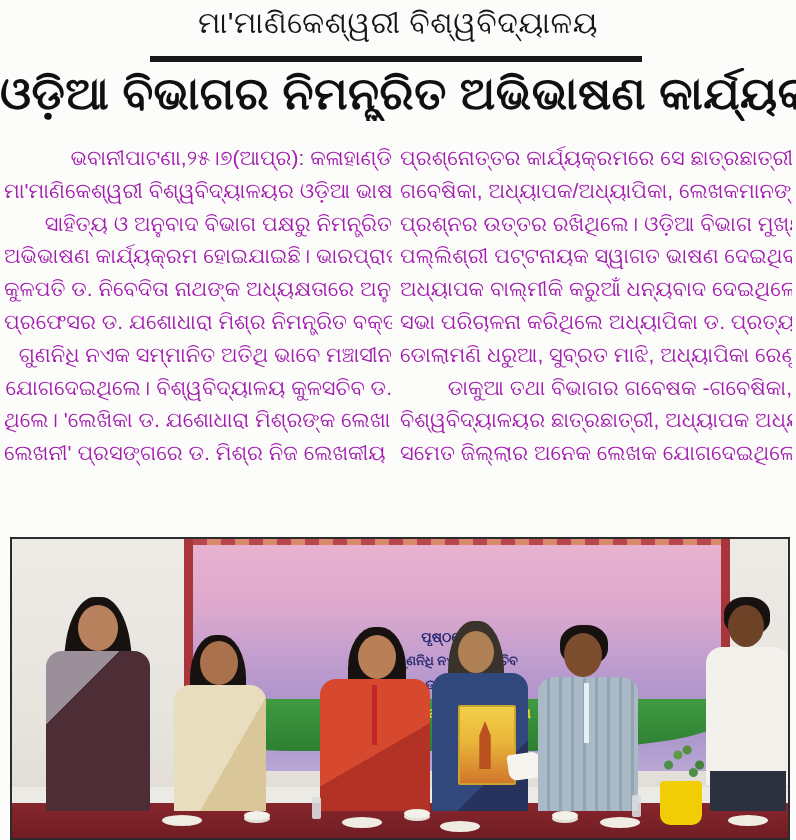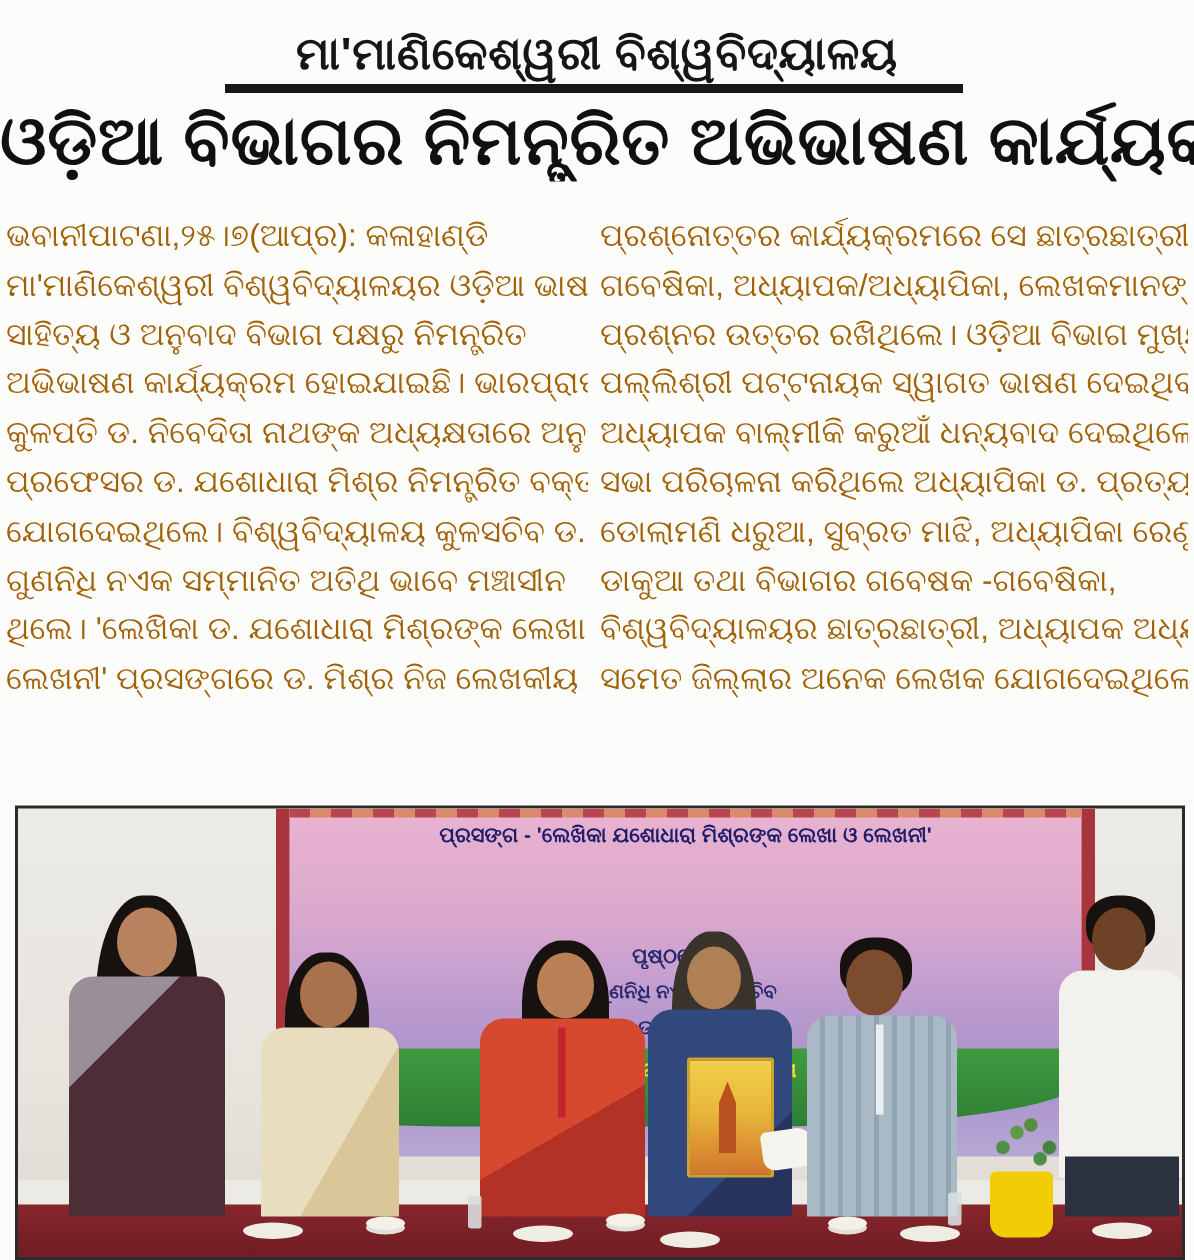--- a/index.html
+++ b/index.html
@@ -1,31 +1,31 @@
 <!DOCTYPE html>
 <html><head>
 <meta charset="utf-8">
 <style>
   html,body{margin:0;padding:0;}
   body{background:#ffffff;font-family:"Liberation Sans","DejaVu Sans",sans-serif;}
   .page{position:relative;width:796px;height:840px;background:#fcfcfa;overflow:hidden;color:#111;}
 
   
   .strapline{position:absolute;top:6px;left:0;width:100%;text-align:center;
-    font-size:30px;font-weight:bold;color:#161616;letter-spacing:.5px;margin-top:14px;}
+    font-size:30px;font-weight:normal;color:#161616;letter-spacing:.5px;}
   .strap-rule{position:absolute;top:56px;left:150px;width:492px;height:6px;background:#181818;}
   .headline{position:absolute;top:68px;left:0;width:100%;text-align:center;
     font-size:45px;font-weight:bold;color:#101010;letter-spacing:.5px;white-space:nowrap;overflow:hidden;}
 
   
   .col{position:absolute;top:142px;height:394px;overflow:hidden;}
   .col-left{left:4px;width:388px;}
   .col-right{left:400px;width:392px;}
-  .body-line{height:32.8px;line-height:32.8px;font-size:21px;color:#a16207;
-    white-space:nowrap;overflow:hidden;}
+  .body-line{height:32.8px;line-height:32.8px;font-size:21px;color:#a21caf;
+    white-space:nowrap;overflow:hidden;text-align:right;}
 
   
   .photo{position:absolute;left:10px;top:537px;width:776px;height:299px;
     background:linear-gradient(180deg,#edebe6 0%,#e7e4de 60%,#ded9d2 100%);
     border:2px solid #2c2c2c;overflow:hidden;}
 
   .banner{position:absolute;left:172px;top:0;width:528px;height:232px;
     background:linear-gradient(180deg,#e9b3d0 0%,#dca9cd 30%,#bd9ccf 55%,#a78fc7 78%,#b9a8d6 100%);
     border-left:9px solid #a8353c;border-right:9px solid #a8353c;}
   .banner:before{content:"";position:absolute;left:0;top:0;width:100%;height:6px;
@@ -88,42 +88,41 @@
 
   <div class="headline">ଓଡ଼ିଆ ବିଭାଗର ନିମନ୍ତ୍ରିତ ଅଭିଭାଷଣ କାର୍ଯ୍ୟକ୍ରମ</div>
 
   <div class="col col-left">
       <div class="body-line">ଭବାନୀପାଟଣା,୨୫।୭(ଆପ୍ର):      କଳାହାଣ୍ଡି</div>
       <div class="body-line">ମା'ମାଣିକେଶ୍ୱରୀ ବିଶ୍ୱବିଦ୍ୟାଳୟର ଓଡ଼ିଆ ଭାଷା,</div>
       <div class="body-line">ସାହିତ୍ୟ ଓ ଅନୁବାଦ ବିଭାଗ ପକ୍ଷରୁ ନିମନ୍ତ୍ରିତ</div>
       <div class="body-line">ଅଭିଭାଷଣ କାର୍ଯ୍ୟକ୍ରମ ହୋଇଯାଇଛି। ଭାରପ୍ରାପ୍ତ</div>
       <div class="body-line">କୁଳପତି ଡ. ନିବେଦିତା ନାଥଙ୍କ ଅଧ୍ୟକ୍ଷତାରେ ଅନୁଷ୍ଠିତ</div>
       <div class="body-line">ପ୍ରଫେସର ଡ. ଯଶୋଧାରା ମିଶ୍ର ନିମନ୍ତ୍ରିତ ବକ୍ତା ଭାବେ</div>
+      <div class="body-line">ଗୁଣନିଧି ନଏକ ସମ୍ମାନିତ ଅତିଥି ଭାବେ ମଞ୍ଚାସୀନ</div>
       <div class="body-line">ଯୋଗଦେଇଥିଲେ। ବିଶ୍ୱବିଦ୍ୟାଳୟ କୁଳସଚିବ ଡ.</div>
-      <div class="body-line">ଗୁଣନିଧି ନଏକ ସମ୍ମାନିତ ଅତିଥି ଭାବେ ମଞ୍ଚାସୀନ</div>
       <div class="body-line">ଥିଲେ। 'ଲେଖିକା ଡ. ଯଶୋଧାରା ମିଶ୍ରଙ୍କ ଲେଖା ଓ</div>
       <div class="body-line">ଲେଖନୀ' ପ୍ରସଙ୍ଗରେ ଡ. ମିଶ୍ର ନିଜ ଲେଖକୀୟ ଜୀବନ</div>
     </div>
   <div class="col col-right">
       <div class="body-line">ପ୍ରଶ୍ନୋତ୍ତର କାର୍ଯ୍ୟକ୍ରମରେ ସେ ଛାତ୍ରଛାତ୍ରୀ, ଗବେଷକ/</div>
       <div class="body-line">ଗବେଷିକା, ଅଧ୍ୟାପକ/ଅଧ୍ୟାପିକା, ଲେଖକମାନଙ୍କ</div>
       <div class="body-line">ପ୍ରଶ୍ନର ଉତ୍ତର ରଖିଥିଲେ। ଓଡ଼ିଆ ବିଭାଗ ମୁଖ୍ୟ ଡ.</div>
       <div class="body-line">ପଲ୍ଲିଶ୍ରୀ ପଟ୍ଟନାୟକ ସ୍ୱାଗତ ଭାଷଣ ଦେଇଥିବାବେଳେ</div>
       <div class="body-line">ଅଧ୍ୟାପକ ବାଲ୍ମୀକି କରୁଆଁ ଧନ୍ୟବାଦ ଦେଇଥିଲେ।</div>
       <div class="body-line">ସଭା ପରିଚାଳନା କରିଥିଲେ ଅଧ୍ୟାପିକା ଡ. ପ୍ରତ୍ୟାଶା</div>
       <div class="body-line">ଡୋଲାମଣି ଧରୁଆ, ସୁବ୍ରତ ମାଝି, ଅଧ୍ୟାପିକା ରେଣୁକା</div>
       <div class="body-line">ଡାକୁଆ ତଥା ବିଭାଗର ଗବେଷକ -ଗବେଷିକା,</div>
       <div class="body-line">ବିଶ୍ୱବିଦ୍ୟାଳୟର ଛାତ୍ରଛାତ୍ରୀ, ଅଧ୍ୟାପକ ଅଧ୍ୟାପିକାଙ୍କ</div>
       <div class="body-line">ସମେତ ଜିଲ୍ଲାର ଅନେକ ଲେଖକ ଯୋଗଦେଇଥିଲେ।</div>
     </div>
 
   <div class="photo">
 
     <div class="banner">
-      <div class="banner-line b1">ପ୍ରସଙ୍ଗ - 'ଲେଖିକା ଯଶୋଧାରା ମିଶ୍ରଙ୍କ ଲେଖା ଓ ଲେଖନୀ'</div>
       <div class="banner-line b4">ପୃଷ୍ଠପୋଷକ</div>
       <div class="banner-line b5">ଗୁଣନିଧି ନଏକ, କୁଳସଚିବ</div>
       <div class="banner-line b6">ଉପ-କୁଳପତି</div>
       <div class="green-band">
         <div class="green-line g1">ଆୟୋଜକ - ସାହିତ୍ୟ ବିଭାଗ</div>
         <div class="green-line g2">୭୦୦୧</div>
       </div>
     </div>
 
     <div class="runner"></div>

